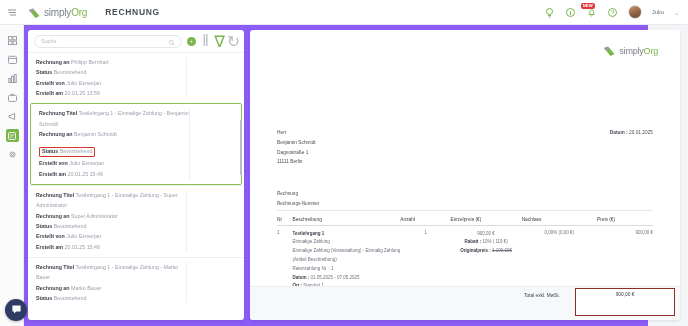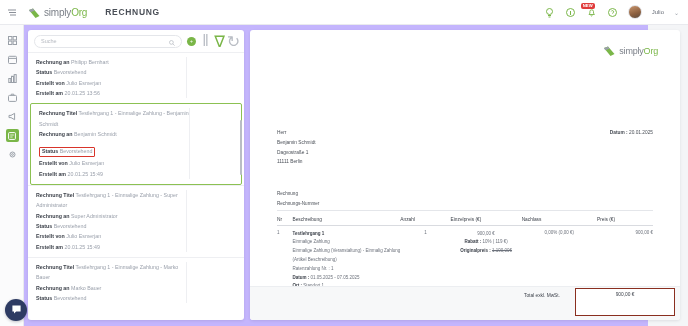--- a/index.html
+++ b/index.html
@@ -2,21 +2,21 @@
 <html><head>
 <meta charset="utf-8">
 <style>
   * { box-sizing: border-box; margin:0; padding:0; }
   html, body {
     width: 688px; height: 326px;
     background: #f4f5f7;
     font-family: "Liberation Sans", sans-serif;
     overflow: hidden;
   }
-  #app { position: relative; width: 648px; height: 326px; background:#c4b5fd; }
+  #app { position: relative; width: 648px; height: 326px; background:#8b5cf6; }
 
   
   .topbar {
     position:absolute; top:0; left:0; width:688px; height:25px;
     background:#ffffff; border-bottom:1px solid #e9eaee;
     display:flex; align-items:center; z-index:20;
   }
   .burger { width:24px; display:flex; align-items:center; justify-content:center; color:#8a8f98; font-size:9px; }
   .brand { display:flex; align-items:center; gap:3px; margin-left:4px; }
   .brand-mark { width:13px; height:13px; position:relative; }

